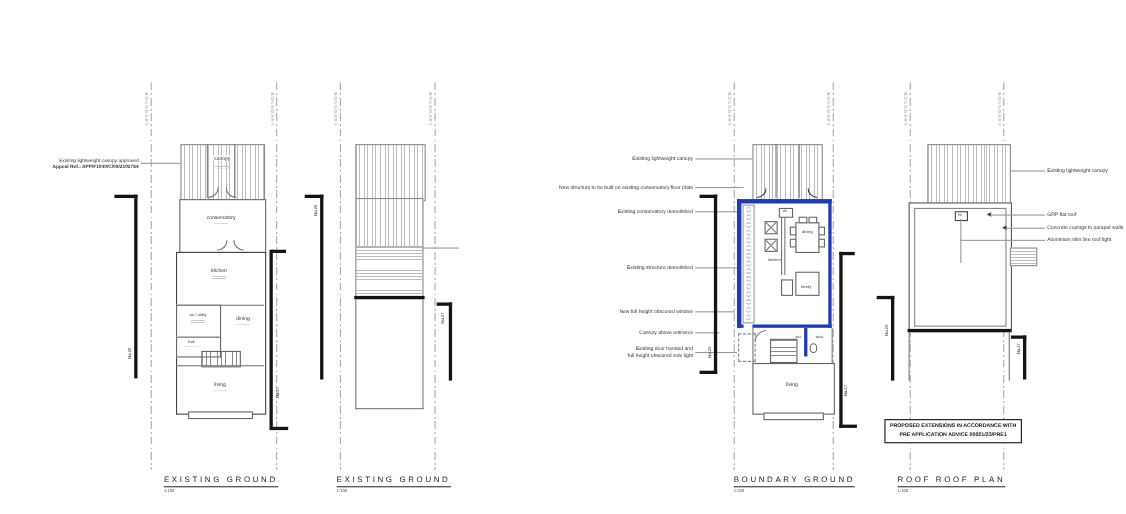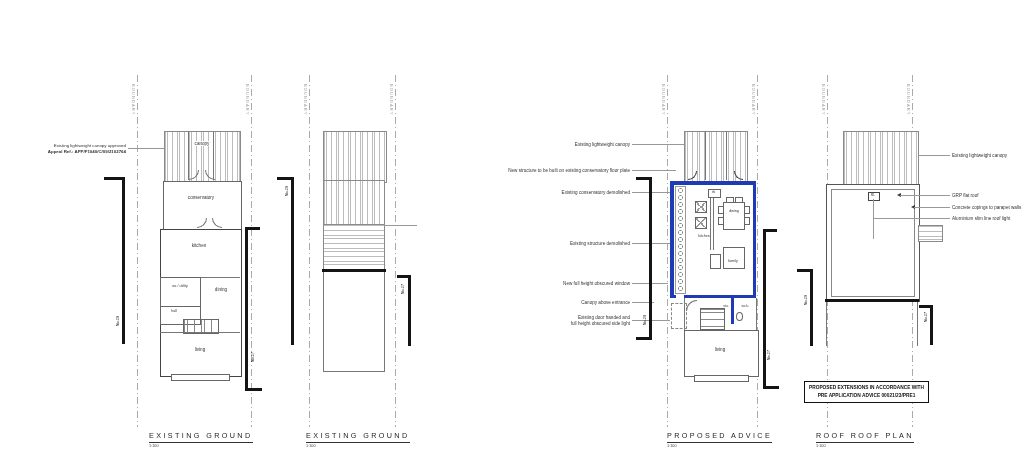--- a/index.html
+++ b/index.html
@@ -208,21 +208,21 @@
 
     <div class="thk" style="left:636px;top:177px;width:16px;height:2.8px"></div>
     <div class="thk" style="left:649px;top:177px;width:2.8px;height:163px"></div>
     <div class="thk" style="left:636px;top:337px;width:16px;height:2.8px"></div>
     <div class="nlbl" style="left:643px;top:315px">No.29</div>
     <div class="thk" style="left:763px;top:229px;width:14px;height:2.8px"></div>
     <div class="thk" style="left:763px;top:229px;width:2.8px;height:160px"></div>
     <div class="thk" style="left:763px;top:386px;width:16px;height:2.8px"></div>
     <div class="nlbl" style="left:767px;top:350px">No.27</div>
 
-    <div class="title" style="left:667px;top:431px">PROPOSED ADVICE</div>
+    <div class="title" style="left:667px;top:431px">BOUNDARY GROUND</div>
     <div class="scl" style="left:667px;top:444px">1:100</div>
   </div>
 
   <div>
     <div class="dash" style="left:827px;top:75px;height:352px"></div>
     <div class="dash" style="left:912px;top:75px;height:352px"></div>
     <div class="btxt" style="left:821px;top:84px">BOUNDARY</div>
     <div class="btxt" style="left:906px;top:84px">BOUNDARY</div>
 
     <div class="vh" style="left:843px;top:131px;width:74px;height:53px"></div>

